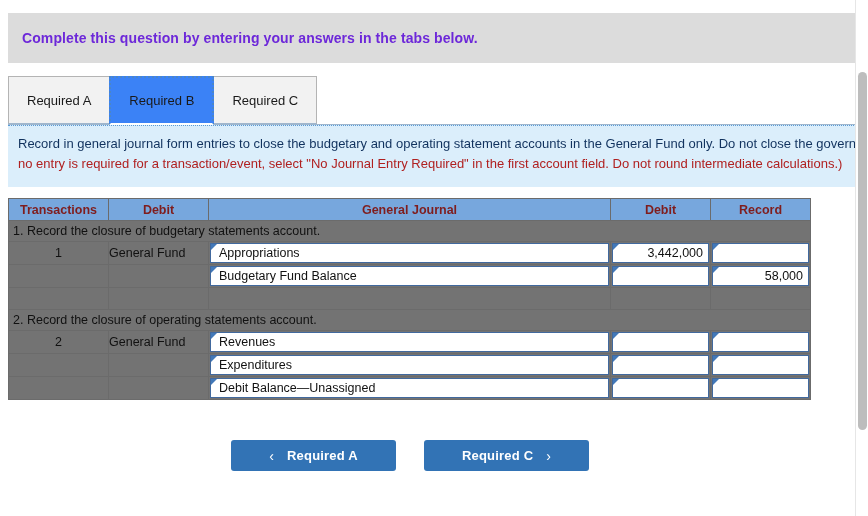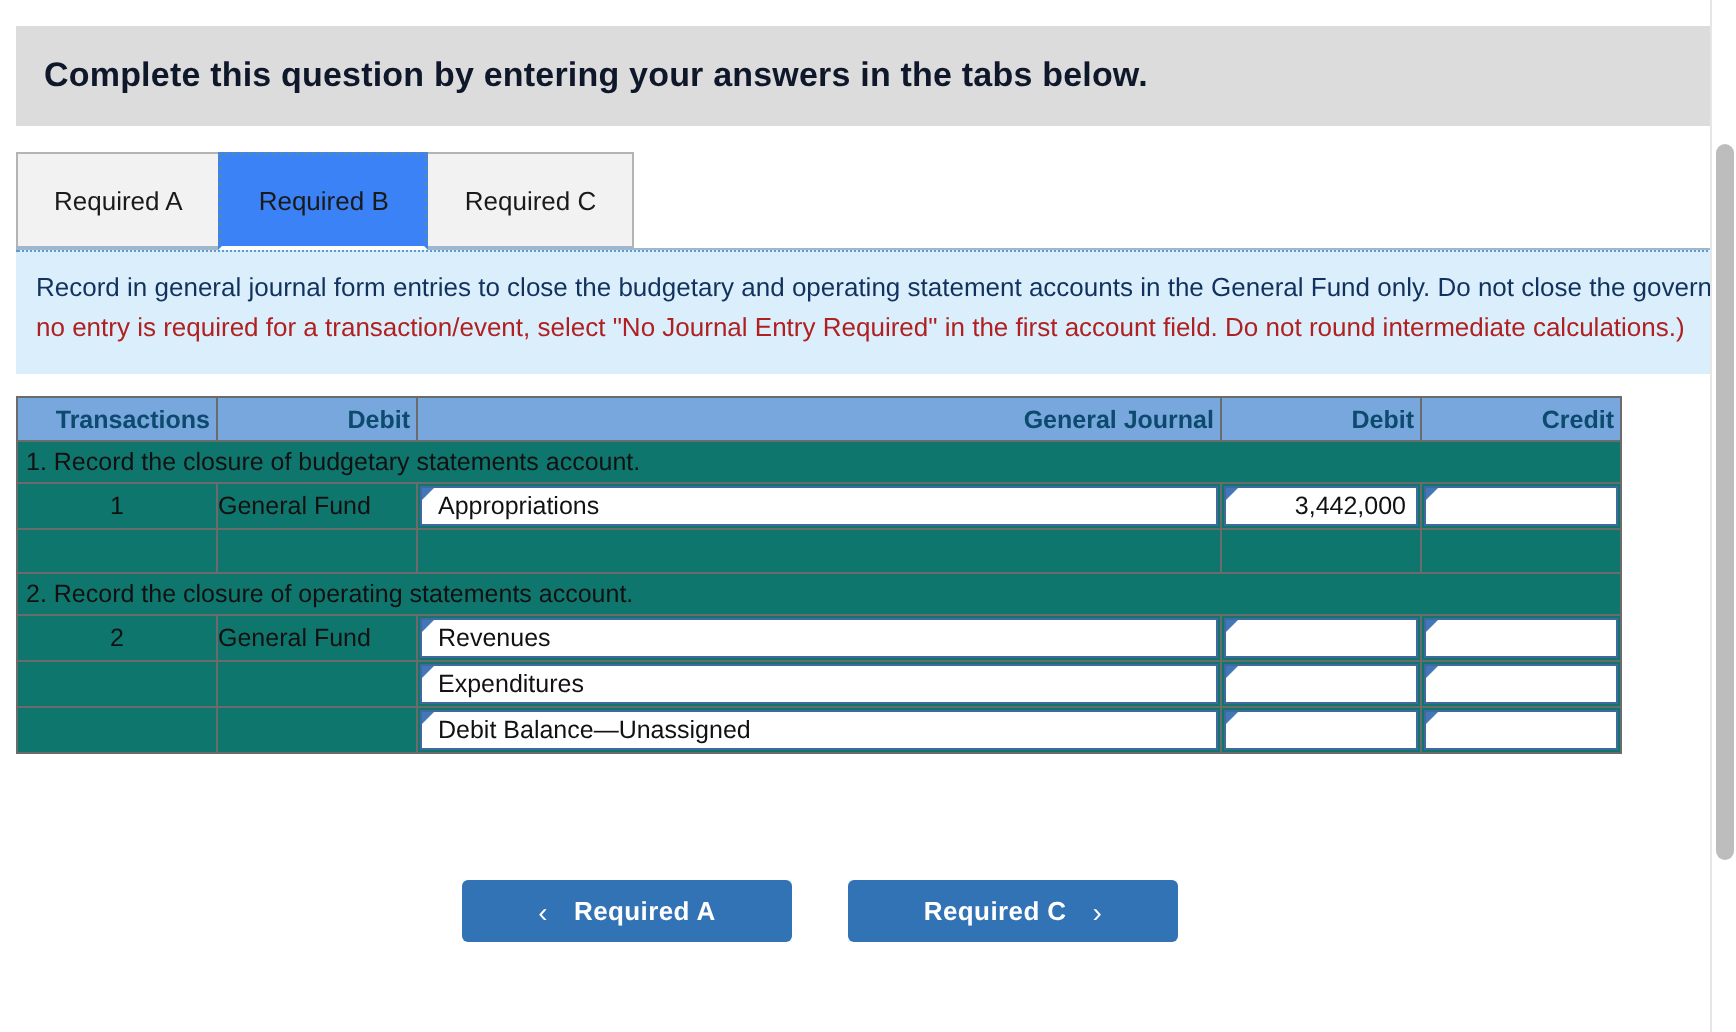--- a/index.html
+++ b/index.html
@@ -21,23 +21,23 @@
   
   .banner {
     position: absolute;
     left: 8px; top: 13px;
     width: 849px; height: 50px;
     background: #dcdcdc;
     display: flex;
     align-items: center;
   }
   .banner-title {
-    font-size: 17px;
+    font-size: 14px;
     font-weight: bold;
-    color: #0f172a;
+    color: #6d28d9;
     padding-left: 14px;
     letter-spacing: .1px;
     text-align: right;
   }
 
   
   .tabstrip {
     position: absolute;
     left: 8px; top: 76px;
     width: 849px; height: 49px;
@@ -98,29 +98,29 @@
     font-size: 12.5px;
     color: #111;
     table-layout: fixed;
   }
   .jtable th {
     background: #77a7dd;
     border: 1px solid #6b6b6b;
     height: 22px;
     font-size: 12.5px;
     font-weight: bold;
-    color: #0c4a6e;
-    text-align: right;
+    color: #7f1d1d;
+    text-align: center;
     padding: 0 3px;
   }
   .jtable td {
     border: 1px solid #6b6b6b;
     height: 22px;
     padding: 0;
-    background: #0f766e;
+    background: #737373;
     vertical-align: middle;
   }
   .col-trans { width: 100px; }
   .col-fund  { width: 100px; }
   .col-gj    { width: 402px; }
   .col-debit { width: 100px; }
   .col-credit{ width: 100px; }
 
   .section-row td {
     text-align: left;
@@ -244,21 +244,21 @@
         <col class="col-gj">
         <col class="col-debit">
         <col class="col-credit">
     </colgroup>
     <thead>
       <tr>
         <th>Transactions</th>
         <th>Debit</th>
         <th>General Journal</th>
         <th>Debit</th>
-        <th>Credit</th>
+        <th>Record</th>
       </tr>
     </thead>
     <tbody>
 
       <tr class="section-row">
         <td colspan="5">1. Record the closure of budgetary statements account.</td>
       </tr>
 
       <tr>
         <td class="txt-center">1</td>
@@ -277,20 +277,42 @@
         </td>
         <td>
           <span class="cellinput num">
               <i class="flag"></i>
               <span class="val"></span>
             </span>
         </td>
       </tr>
 
 
+      <tr>
+        <td class="txt-center"></td>
+        <td class="txt-left"></td>
+        <td>
+          <span class="cellinput">
+              <i class="flag"></i>
+              <span class="val">Budgetary Fund Balance</span>
+            </span>
+        </td>
+        <td>
+          <span class="cellinput num">
+              <i class="flag"></i>
+              <span class="val"></span>
+            </span>
+        </td>
+        <td>
+          <span class="cellinput num">
+              <i class="flag"></i>
+              <span class="val">58,000</span>
+            </span>
+        </td>
+      </tr>
 
       <tr class="emptyrow">
         <td></td>
         <td></td>
         <td></td>
         <td></td>
         <td></td>
       </tr>
 
       <tr class="section-row">

